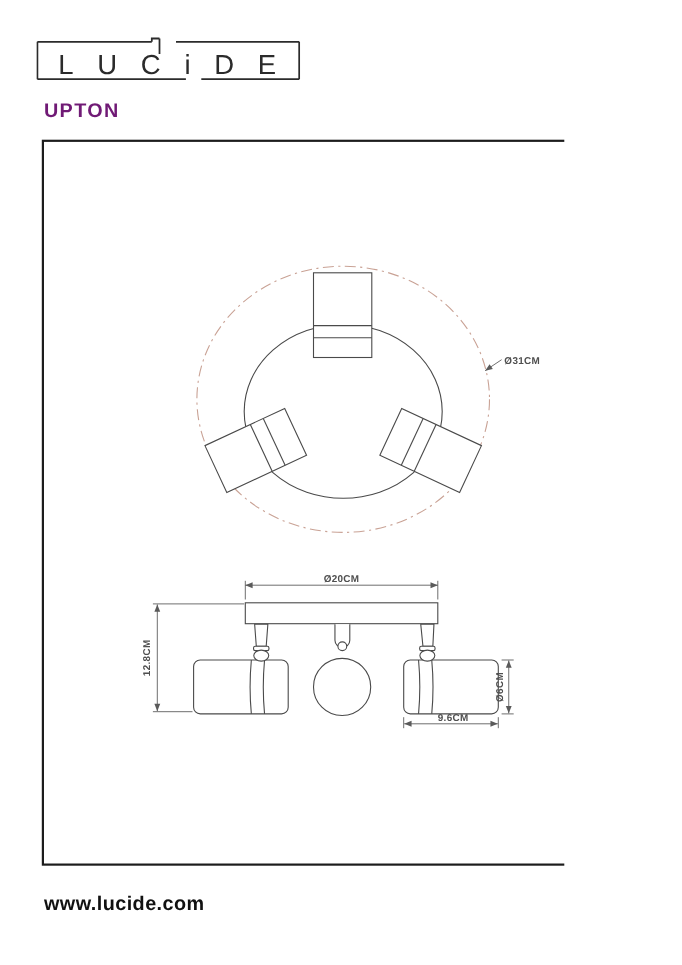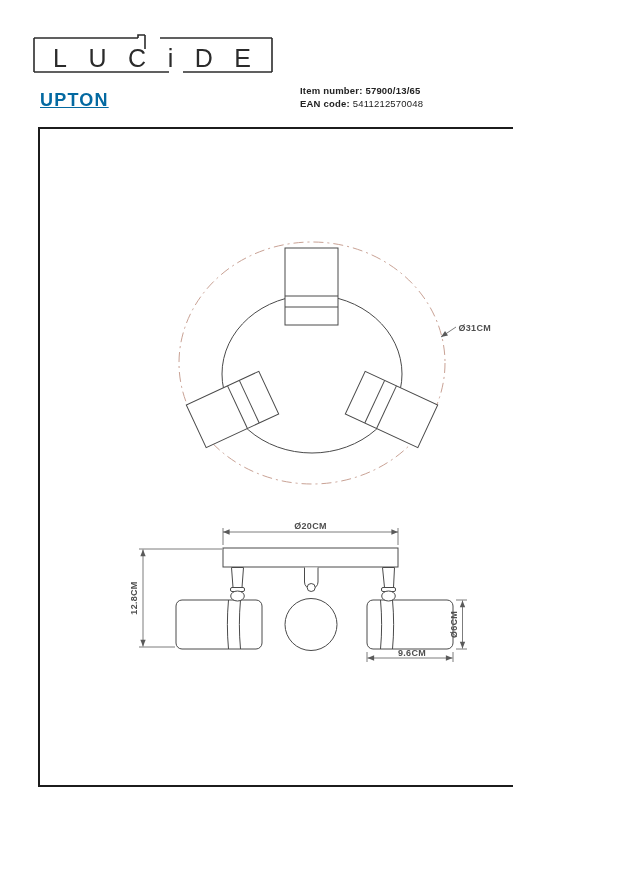--- a/index.html
+++ b/index.html
@@ -7,23 +7,22 @@
     position:relative;
     width:513px;height:877px;
     background:#ffffff;
     font-family:"Liberation Sans", sans-serif;
     overflow:hidden;
   }
   
   .logo-svg{position:absolute;left:33px;top:33px;width:240px;height:42px;}
   .product-name{
     position:absolute;left:40px;top:90px;
-    font-size:18px;font-weight:bold;color:#0369a1;
+    font-size:18px;font-weight:bold;color:#701a75;
     letter-spacing:1.2px;
-    text-decoration:underline;
   }
   .item-info{
     position:absolute;left:300px;top:84px;
     font-size:9.5px;line-height:13px;color:#222;
     letter-spacing:.2px;white-space:nowrap;
   }
   .item-info .lbl{font-weight:bold;}
   .item-info .val-bold{font-weight:bold;}
   .item-info .val{font-weight:normal;}
   
@@ -74,30 +73,20 @@
       <path class="logo-line" d="M1,38 H136"></path>
       <path class="logo-line" d="M150,38 H239"></path>
       <path class="logo-line" d="M1,4 V38"></path>
       <path class="logo-line" d="M239,4 V38"></path>
     </g>
     <text class="logo-text" x="20" y="33" textLength="198" lengthAdjust="spacing">LUCiDE</text>
   </svg>
 
   <div class="product-name">UPTON</div>
 
-  <div class="item-info">
-    <div>
-      <span class="lbl">Item number:</span>
-      <span class="val-bold">57900/13/65</span>
-    </div>
-    <div>
-      <span class="lbl">EAN code:</span>
-      <span class="val">5411212570048</span>
-    </div>
-  </div>
 
   <div class="drawing-box"></div>
 
   <svg class="drawing-svg" viewBox="39 129 543 656">
     <defs>
       <marker id="arr" viewBox="0 0 10 10" refX="9.5" refY="5" markerWidth="9" markerHeight="7" markerUnits="userSpaceOnUse" orient="auto-start-reverse">
         <path d="M0,1.2 L9.5,5 L0,8.8 Z" fill="#5a5a5a"></path>
       </marker>
     </defs>
 
@@ -180,14 +169,15 @@
 
       <g>
         <line class="dim" x1="367" y1="652" x2="367" y2="662"></line>
         <line class="dim" x1="453" y1="652" x2="453" y2="662"></line>
         <line class="dim" x1="367.5" y1="658" x2="452.5" y2="658" marker-start="url(#arr)" marker-end="url(#arr)"></line>
         <text class="dim-text" x="412" y="655.5" text-anchor="middle">9.6CM</text>
       </g>
     </g>
   </svg>
 
+  <a class="footer-site" href="#">www.lucide.com</a>
 
 </div>
 
 </body></html>

